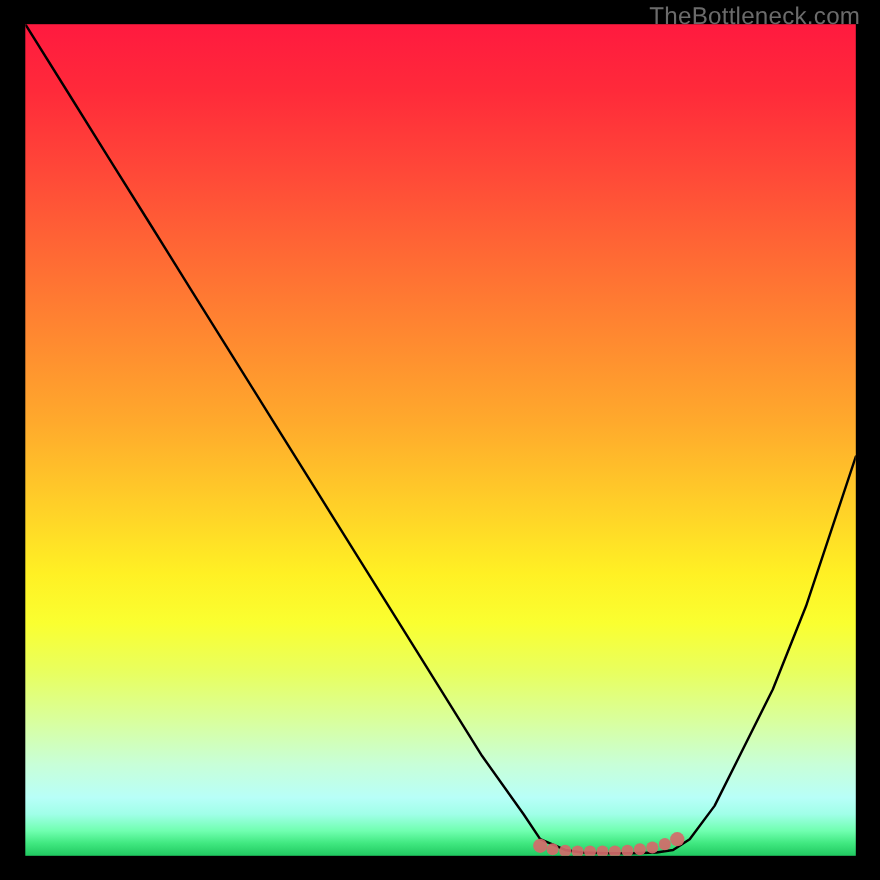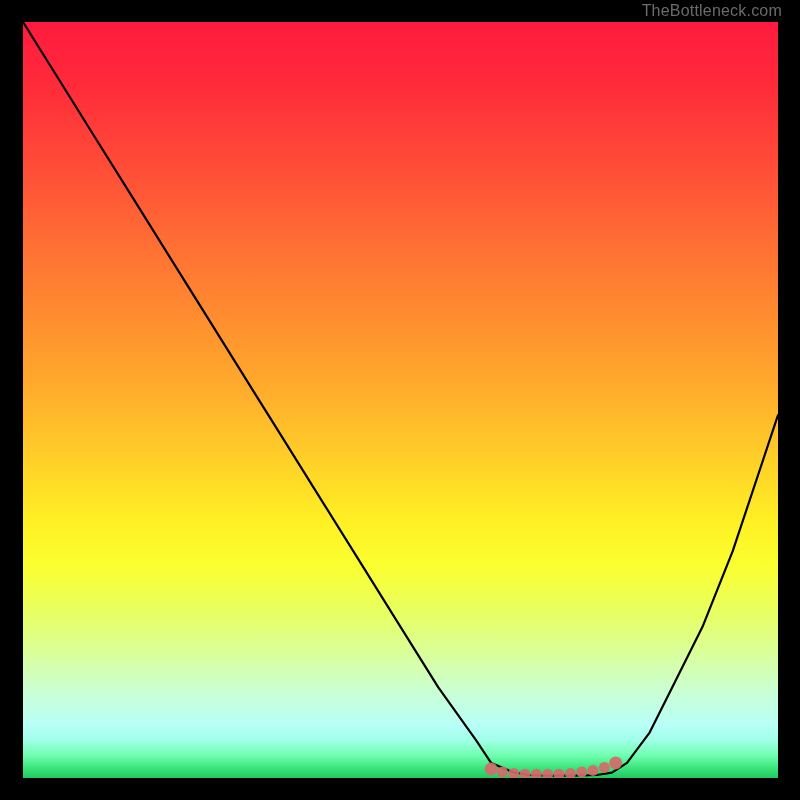--- a/index.html
+++ b/index.html
@@ -55,21 +55,21 @@
   }
   .marker-trail {
     position: absolute;
     inset: 0;
   }
   .watermark {
     position: absolute;
     top: 2px;
     right: 18px;
     color: #6b6b6b;
-    font-size: 16px;
+    font-size: 22px;
     font-weight: 500;
     letter-spacing: 0.2px;
   }
 </style>
 </head>
 <body>
 <div class="frame">
 
   <div class="plot-area">
     <div class="gradient"></div>

